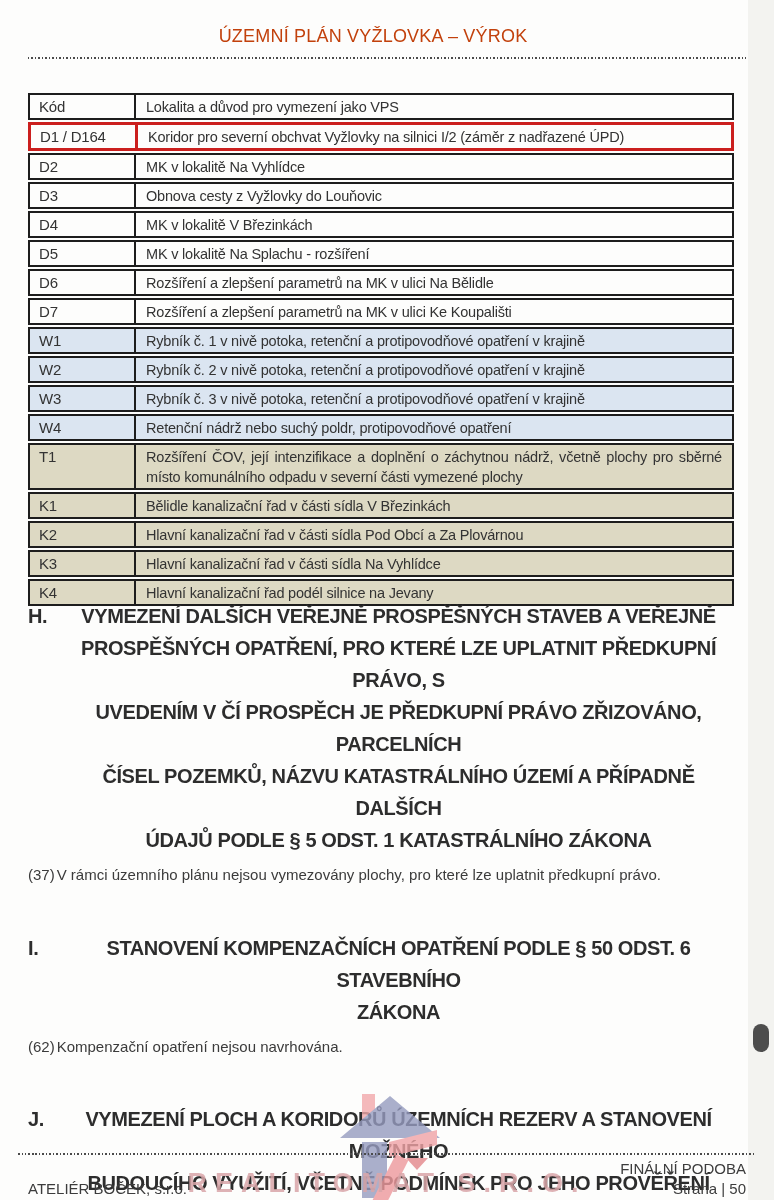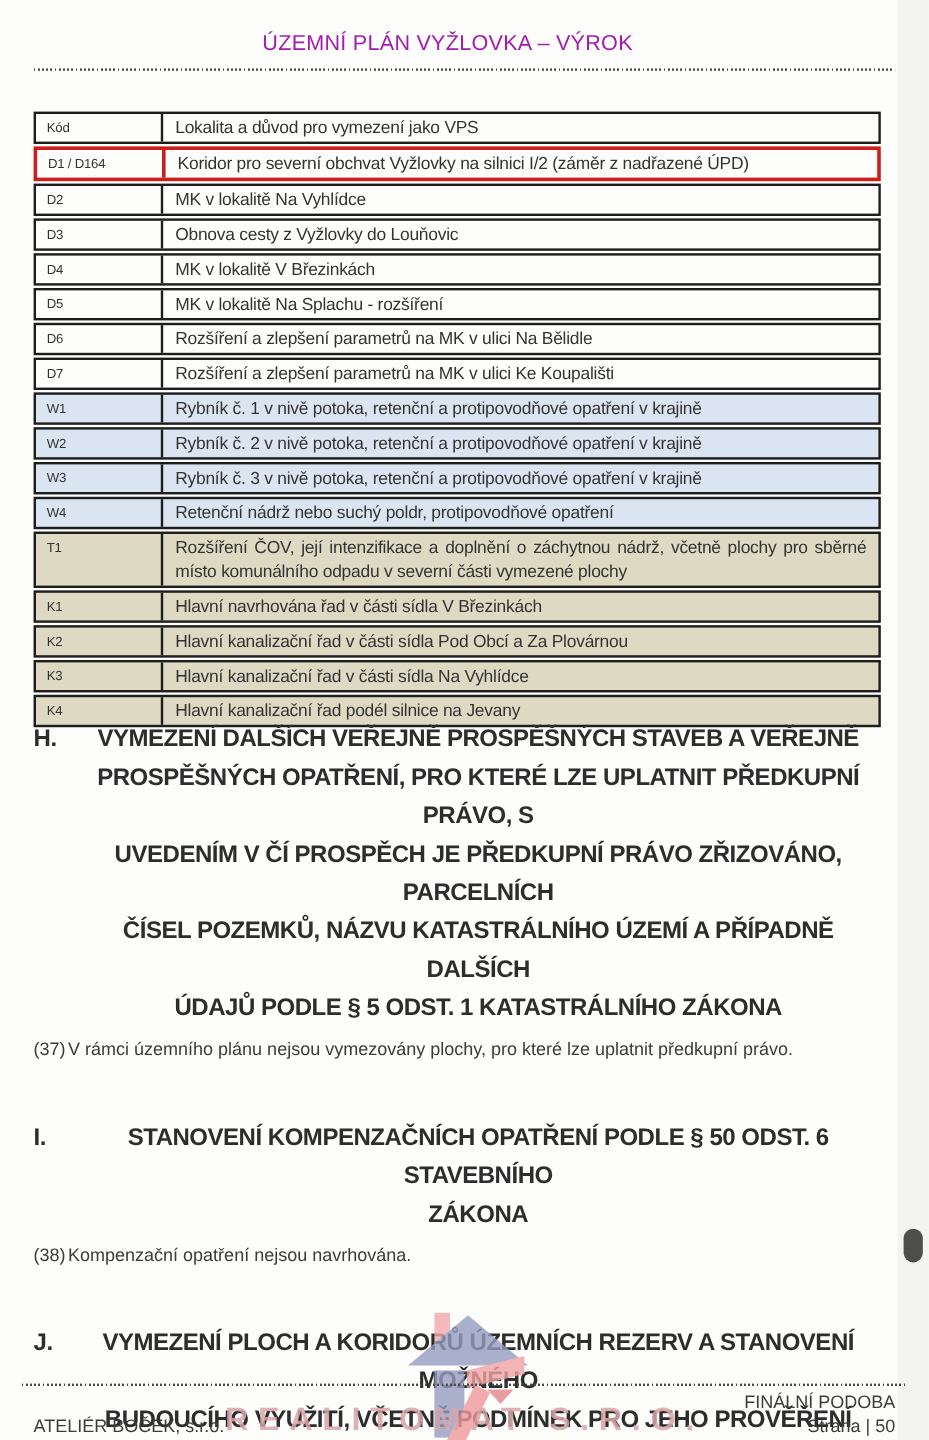--- a/index.html
+++ b/index.html
@@ -24,21 +24,21 @@
   }
 
   
   .doc-title {
     position: absolute;
     top: 26px; left: 0;
     width: 746px;
     text-align: center;
     font-size: 18px;
     letter-spacing: 0.2px;
-    color: #a21caf;
+    color: #c2410c;
   }
   .rule-dotted {
     position: absolute;
     left: 28px;
     width: 718px;
     height: 2px;
     background: repeating-linear-gradient(90deg, #4a4a4a 0 1.5px, transparent 1.5px 3.5px);
   }
   .rule-top { top: 57px; }
   .rule-footer { top: 1153px; left: 18px; width: 738px; z-index: 2; }
@@ -55,21 +55,21 @@
     align-items: stretch;
     border: 2px solid #1d1d1d;
     background: #fdfdfc;
     margin-bottom: 2px;
     min-height: 25px;
   }
   .t-row .cell-code {
     width: 90px;
     flex: 0 0 90px;
     padding: 2px 4px 1px 9px;
-    font-size: 11px;
+    font-size: 15px;
     line-height: 20px;
     letter-spacing: -0.2px;
     color: #333;
   }
   .t-row .cell-text {
     flex: 1;
     border-left: 2px solid #1d1d1d;
     padding: 2px 10px 1px 10px;
     font-size: 14.5px;
     line-height: 20px;
@@ -244,21 +244,21 @@
           <div class="cell-text">Retenční nádrž nebo suchý poldr, protipovodňové opatření</div>
         </div>
 
         <div class="t-row row-t">
           <div class="cell-code">T1</div>
           <div class="cell-text">Rozšíření ČOV, její intenzifikace a doplnění o záchytnou nádrž, včetně plochy pro sběrné místo komunálního odpadu v severní části vymezené plochy</div>
         </div>
 
         <div class="t-row row-t">
           <div class="cell-code">K1</div>
-          <div class="cell-text">Hlavní navrhována řad v části sídla V Březinkách</div>
+          <div class="cell-text">Bělidle kanalizační řad v části sídla V Březinkách</div>
         </div>
 
         <div class="t-row row-t">
           <div class="cell-code">K2</div>
           <div class="cell-text">Hlavní kanalizační řad v části sídla Pod Obcí a Za Plovárnou</div>
         </div>
 
         <div class="t-row row-t">
           <div class="cell-code">K3</div>
           <div class="cell-text">Hlavní kanalizační řad v části sídla Na Vyhlídce</div>
@@ -288,21 +288,21 @@
       </div>
     </div>
 
     <div class="section sec-gap-i">
       <div class="sec-head">
         <div class="sec-letter">I.</div>
         <div class="sec-title">STANOVENÍ KOMPENZAČNÍCH OPATŘENÍ PODLE § 50 ODST. 6 STAVEBNÍHO
 ZÁKONA</div>
       </div>
       <div class="sec-para">
-        <span class="para-num">(38)</span>
+        <span class="para-num">(62)</span>
         <span class="para-text">Kompenzační opatření nejsou navrhována.</span>
       </div>
     </div>
 
     <div class="section">
       <div class="sec-head">
         <div class="sec-letter">J.</div>
         <div class="sec-title">VYMEZENÍ PLOCH A KORIDORŮ ÚZEMNÍCH REZERV A STANOVENÍ MOŽNÉHO
 BUDOUCÍHO VYUŽITÍ, VČETNĚ PODMÍNEK PRO JEHO PROVĚŘENÍ</div>
       </div>

